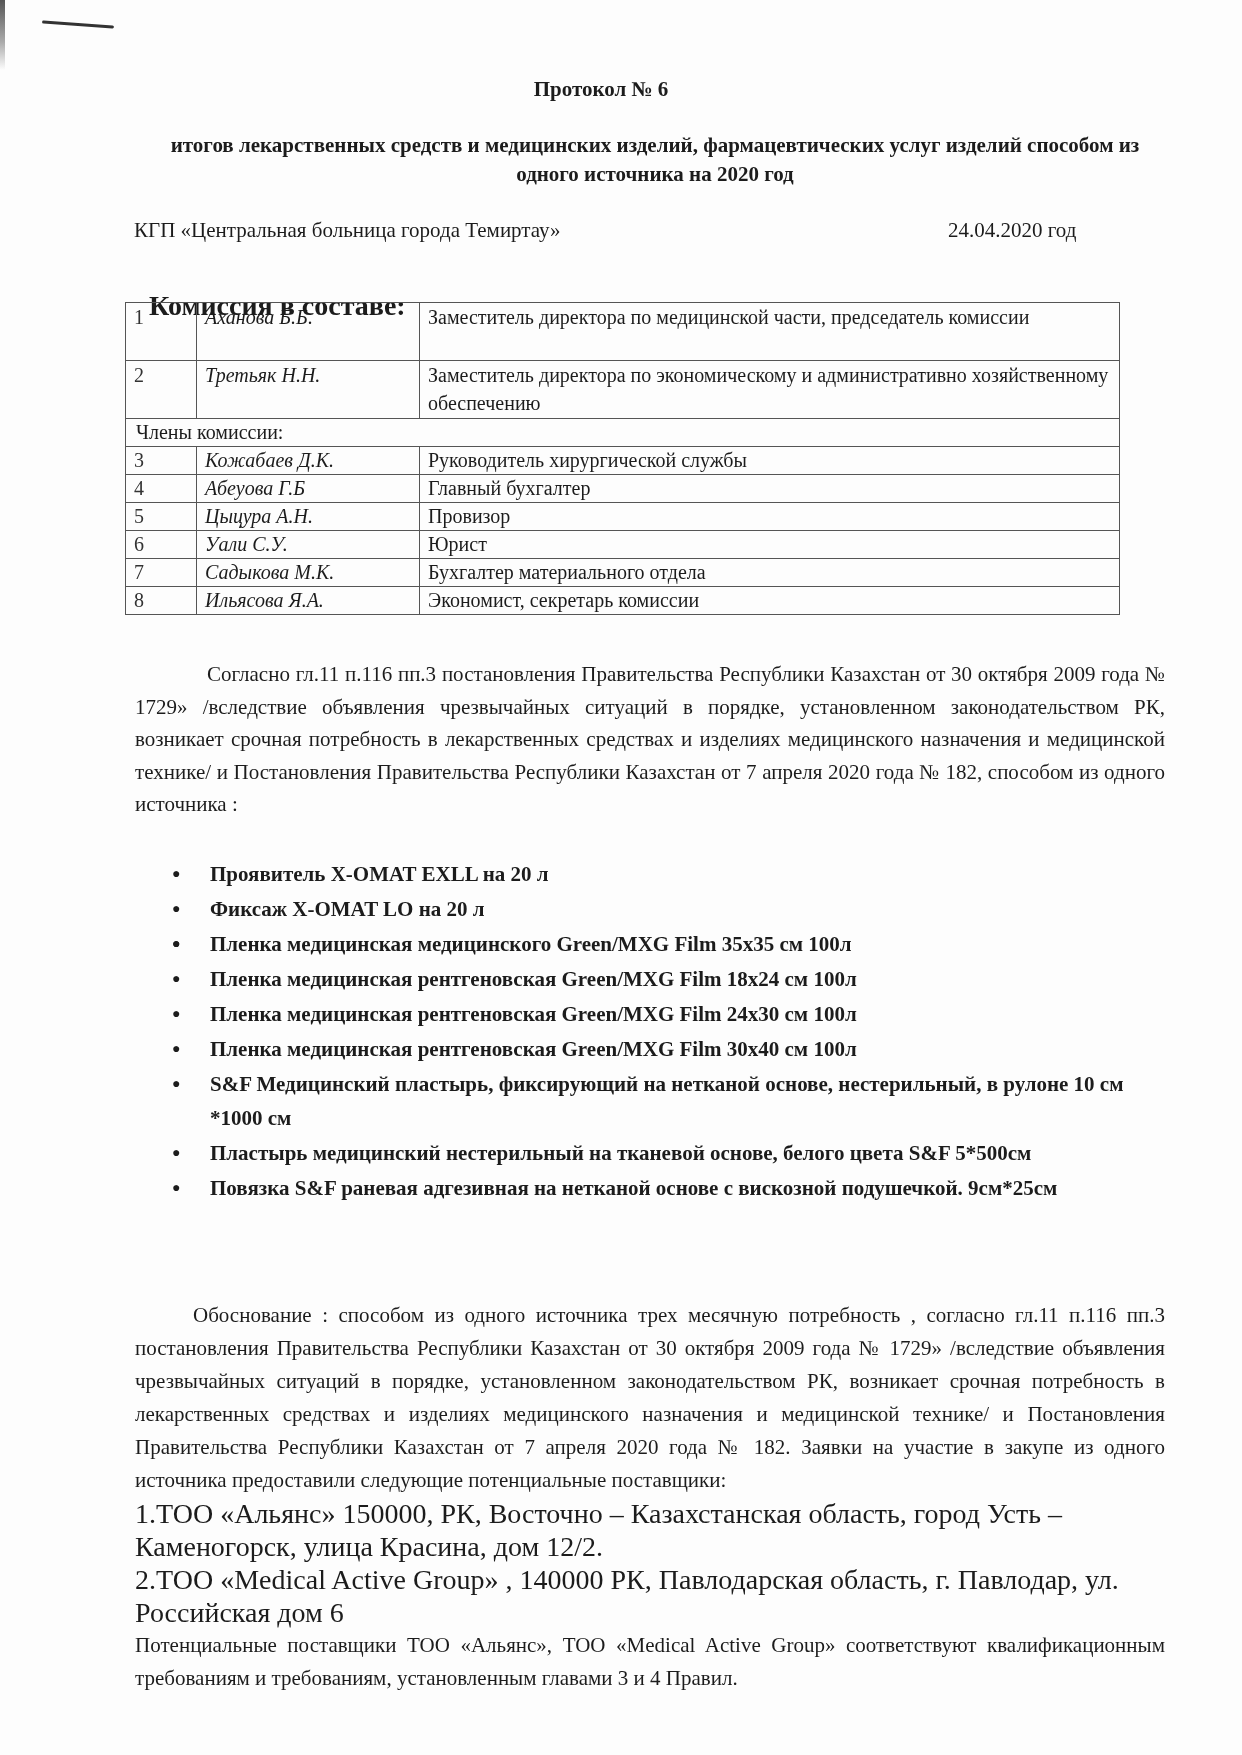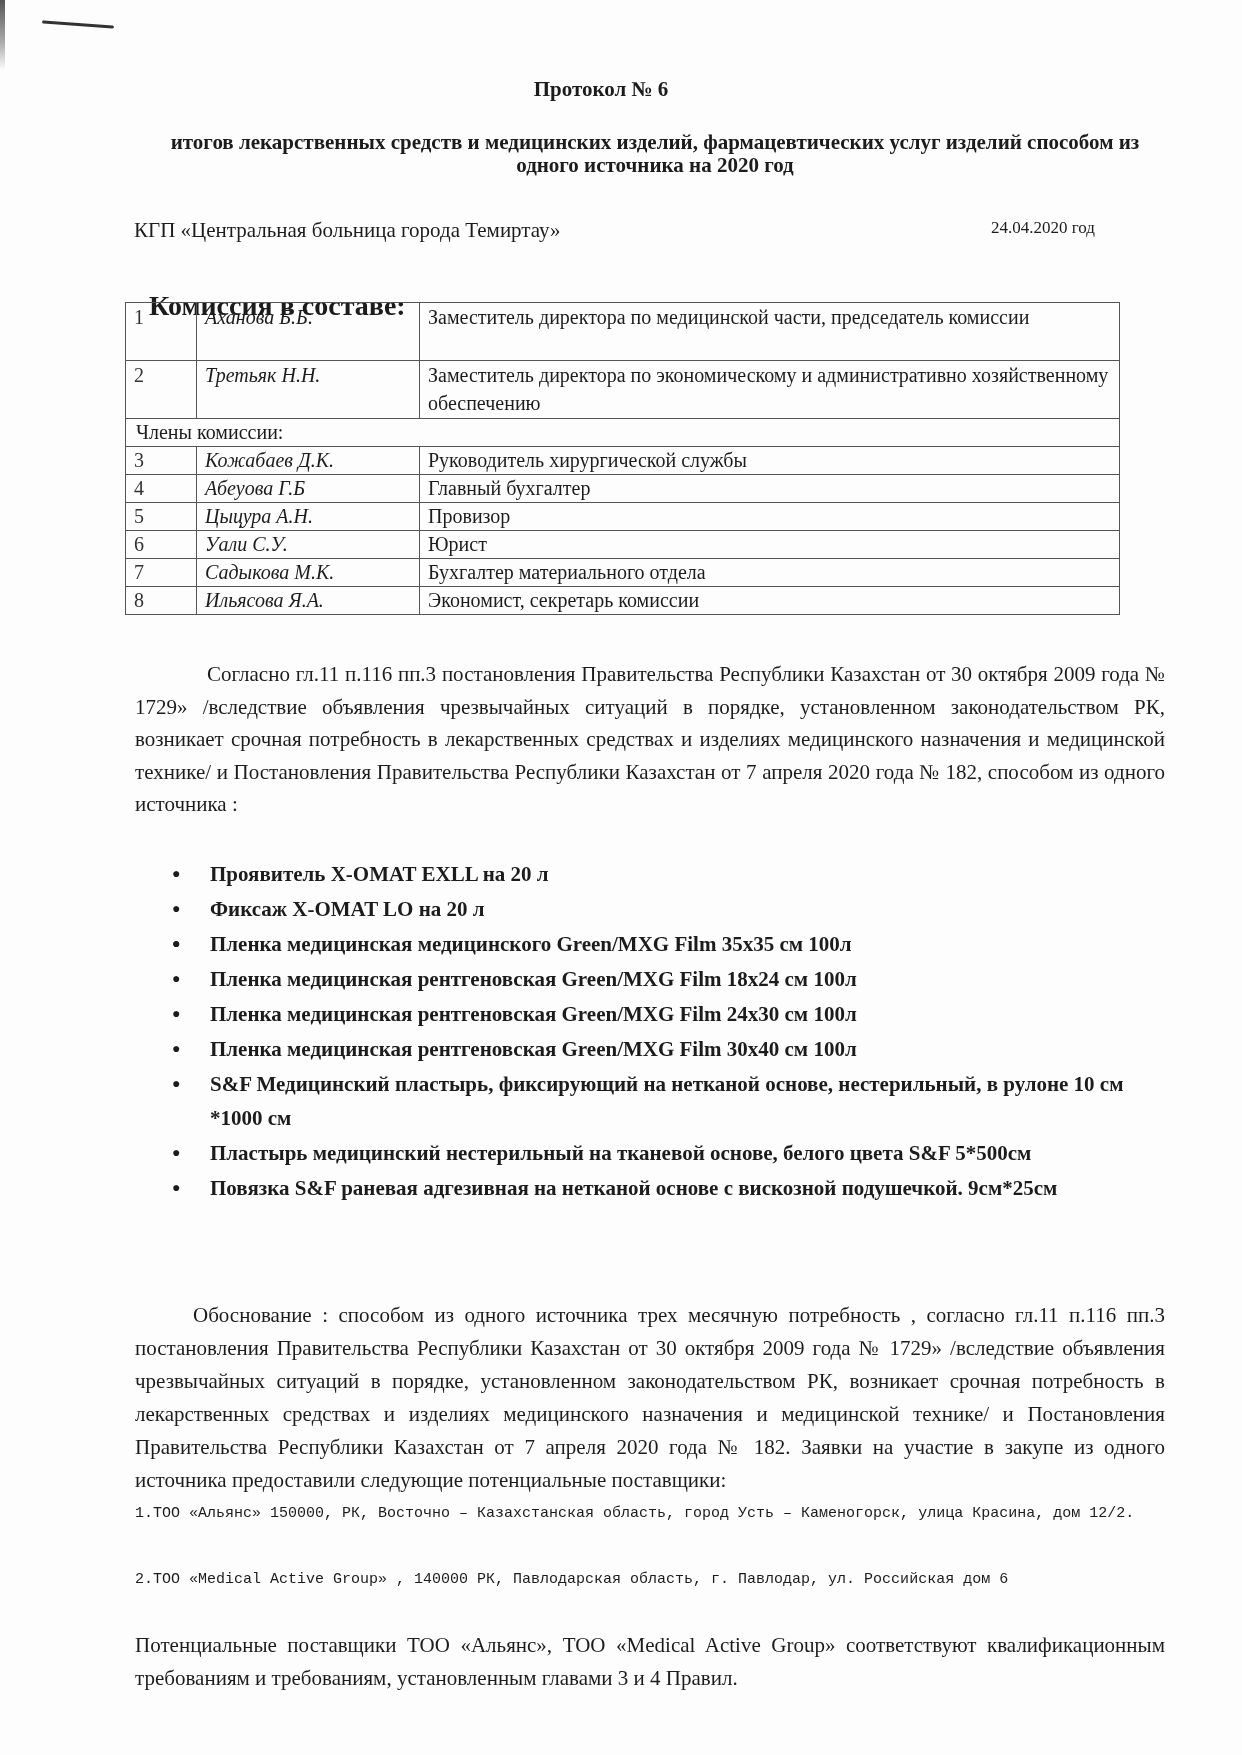--- a/index.html
+++ b/index.html
@@ -19,27 +19,27 @@
     background: #333; transform: rotate(4deg); border-radius: 2px;
   }
   .page { position: absolute; left: 0; top: 0; width: 1242px; height: 1755px; }
 
   .title {
     position: absolute; left: 0; width: 1202px; top: 77px;
     text-align: center; font-weight: bold; font-size: 21px;
   }
   .subtitle {
     position: absolute; left: 140px; width: 1030px; top: 131px;
-    text-align: center; font-weight: bold; font-size: 21px; line-height: 23px;
+    text-align: center; font-weight: bold; font-size: 21px; line-height: 29px;
   }
   .org {
     position: absolute; left: 134px; top: 218px; font-size: 21px;
   }
   .date {
-    position: absolute; left: 948px; top: 218px; font-size: 17px; margin-left: 43px;
+    position: absolute; left: 948px; top: 218px; font-size: 21px;
   }
   .commission-heading {
     position: absolute; left: 137px; top: 290px; font-size: 28px; font-weight: bold; margin-left: 12px;
   }
   table.commission {
     position: absolute; left: 125px; top: 302px; width: 995px;
     border-collapse: collapse; font-size: 20px;
   }
   table.commission td {
     border: 1px solid #555; padding: 0 8px; vertical-align: top;
@@ -66,21 +66,21 @@
   ul.items li {
     position: relative; padding-left: 40px; line-height: 34px; margin-bottom: 1px;
   }
   ul.items li .bullet {
     position: absolute; left: 2px; top: 0; font-size: 14px;
   }
 
   .para2 { top: 1299px; line-height: 33px; }
   .para2 .indent { width: 58px; }
 
-  .supplier { position: absolute; left: 135px; width: 1030px; font-size: 15px; line-height: 33px; font-family: Liberation Mono, monospace; }
+  .supplier { position: absolute; left: 135px; width: 1030px; font-size: 28px; line-height: 33px; }
   .supplier1 { top: 1497px; }
   .supplier2 { top: 1563px; }
   .conclusion { position: absolute; left: 135px; width: 1030px; top: 1629px; font-size: 21px; line-height: 33px; text-align: justify; }
 </style>
 </head>
 <body>
 
 <div class="page">
   <div class="scan-edge"></div>
   <div class="corner-mark"></div>

